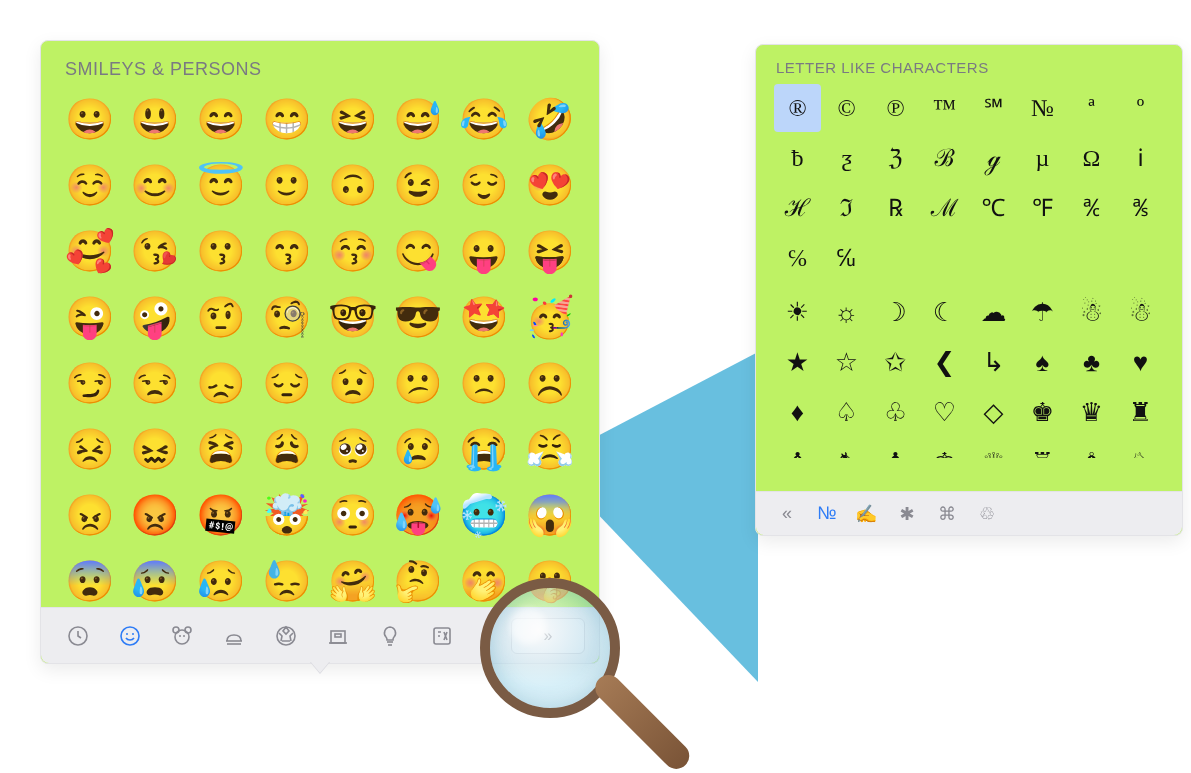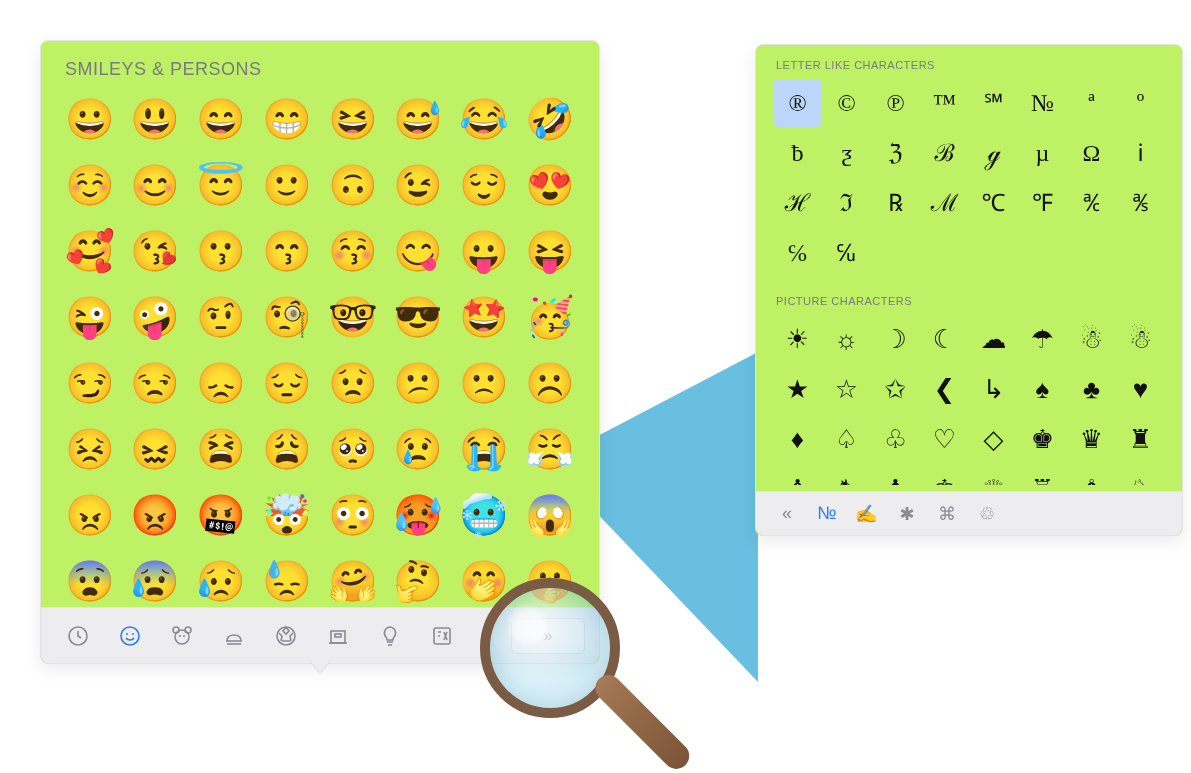--- a/index.html
+++ b/index.html
@@ -35,21 +35,21 @@
   }
   .panel-emoji { left: 40px; top: 40px; width: 560px; height: 624px; z-index: 2; }
   .panel-chars { left: 755px; top: 44px; width: 428px; height: 492px; z-index: 2; }
 
   .section-title {
     color: #7a7a82;
     font-size: 18px;
     letter-spacing: .5px;
     padding: 18px 24px 8px 24px;
   }
-  .section-title.small { font-size: 11px; padding: 14px 20px 6px 20px; }
+  .section-title.small { font-size: 15px; padding: 14px 20px 6px 20px; }
 
   .emoji-grid {
     display: grid;
     grid-template-columns: repeat(8, 1fr);
     gap: 12px;
     padding: 4px 22px 10px 22px;
   }
   .emoji-cell {
     display: flex;
     align-items: center;
@@ -328,21 +328,20 @@
       <div class="char-cell">℅</div>
       <div class="char-cell">℆</div>
       <div class="char-cell"></div>
       <div class="char-cell"></div>
       <div class="char-cell"></div>
       <div class="char-cell"></div>
       <div class="char-cell"></div>
       <div class="char-cell"></div>
     </div>
 
-  <div class="section-title small">PICTURE CHARACTERS</div>
   <div class="pict-scroll">
     <div class="char-grid pict-grid" id="pictures-grid">
         <div class="char-cell">☀</div>
         <div class="char-cell">☼</div>
         <div class="char-cell">☽</div>
         <div class="char-cell">☾</div>
         <div class="char-cell">☁</div>
         <div class="char-cell">☂</div>
         <div class="char-cell">☃</div>
         <div class="char-cell">☃</div>

